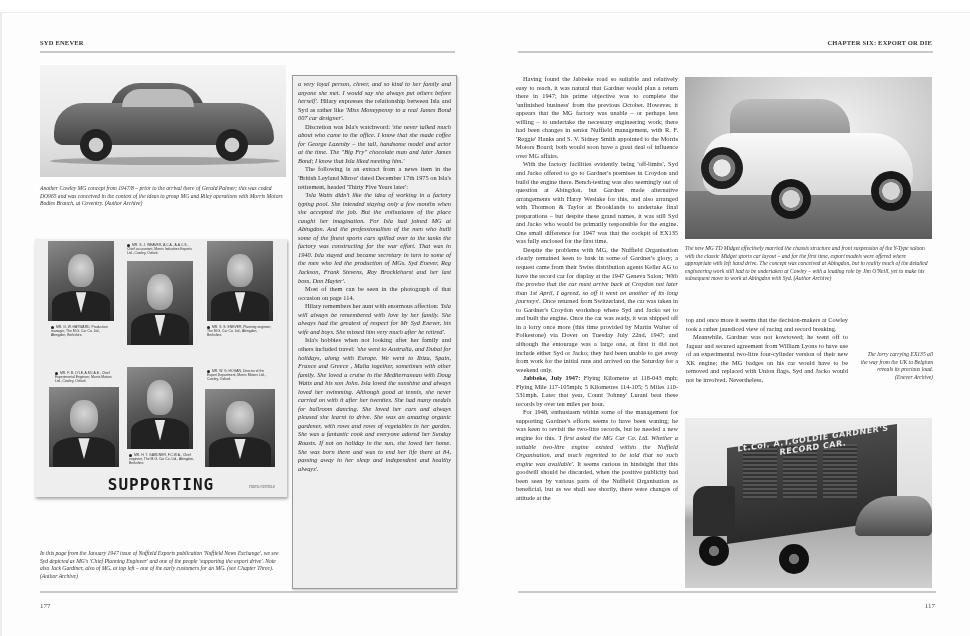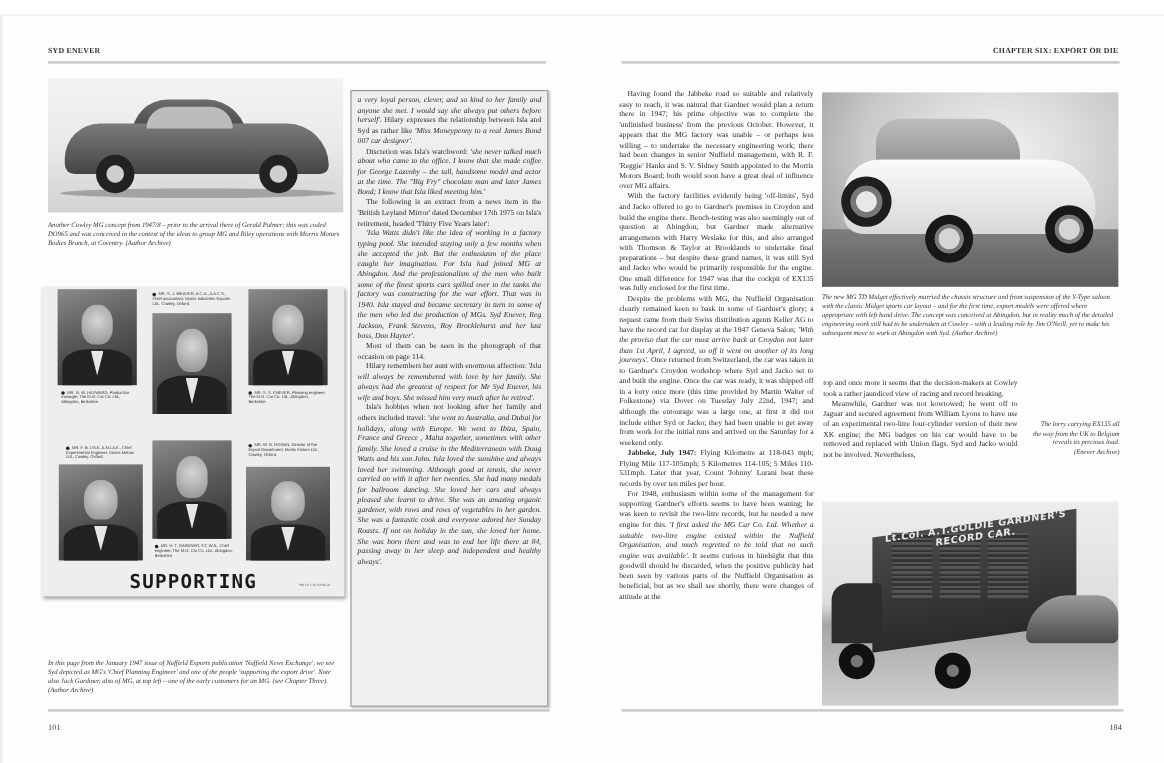--- a/index.html
+++ b/index.html
@@ -159,21 +159,21 @@
       <p><span class="it">a very loyal person, clever, and so kind to her family and anyone she met. I would say she always put others before herself'.</span><span> Hilary expresses the relationship between Isla and Syd as rather like </span><span class="it">'Miss Moneypenny to a real James Bond 007 car designer'.</span></p>
       <p><span>Discretion was Isla's watchword: </span><span class="it">'she never talked much about who came to the office. I know that she made coffee for George Lazenby – the tall, handsome model and actor at the time. The "Big Fry" chocolate man and later James Bond; I know that Isla liked meeting him.'</span></p>
       <p><span>The following is an extract from a news item in the 'British Leyland Mirror' dated December 17th 1975 on Isla's retirement, headed 'Thirty Five Years later':</span></p>
       <p><span class="it">'Isla Watts didn't like the idea of working in a factory typing pool. She intended staying only a few months when she accepted the job. But the enthusiasm of the place caught her imagination. For Isla had joined MG at Abingdon. And the professionalism of the men who built some of the finest sports cars spilled over to the tanks the factory was constructing for the war effort. That was in 1940. Isla stayed and became secretary in turn to some of the men who led the production of MGs. Syd Enever, Reg Jackson, Frank Stevens, Roy Brocklehurst and her last boss, Don Hayter'.</span></p>
       <p><span>Most of them can be seen in the photograph of that occasion on page 114.</span></p>
       <p><span>Hilary remembers her aunt with enormous affection: </span><span class="it">'Isla will always be remembered with love by her family. She always had the greatest of respect for Mr Syd Enever, his wife and boys. She missed him very much after he retired'.</span></p>
       <p><span>Isla's hobbies when not looking after her family and others included travel: </span><span class="it">'she went to Australia, and Dubai for holidays, along with Europe. We went to Ibiza, Spain, France and Greece , Malta together, sometimes with other family. She loved a cruise in the Mediterranean with Doug Watts and his son John. Isla loved the sunshine and always loved her swimming. Although good at tennis, she never carried on with it after her twenties. She had many medals for ballroom dancing. She loved her cars and always pleased she learnt to drive. She was an amazing organic gardener, with rows and rows of vegetables in her garden. She was a fantastic cook and everyone adored her Sunday Roasts. If not on holiday in the sun, she loved her home. She was born there and was to end her life there at 84, passing away in her sleep and independent and healthy always'.</span></p>
     </div>
 
     <div class="foot-rule"></div>
-    <div class="folio">101</div>
+    <div class="folio">177</div>
   </div>
 
   <div class="page right">
     <div class="running-head">CHAPTER SIX: EXPORT OR DIE</div>
     <div class="head-rule"></div>
 
     <div class="main-col">
       <p><span>Having found the Jabbeke road so suitable and relatively easy to reach, it was natural that Gardner would plan a return there in 1947; his prime objective was to complete the 'unfinished business' from the previous October. However, it appears that the MG factory was unable – or perhaps less willing – to undertake the necessary engineering work; there had been changes in senior Nuffield management, with R. F. 'Reggie' Hanks and S. V. Sidney Smith appointed to the Morris Motors Board; both would soon have a great deal of influence over MG affairs.</span></p>
       <p><span>With the factory facilities evidently being 'off-limits', Syd and Jacko offered to go to Gardner's premises in Croydon and build the engine there. Bench-testing was also seemingly out of question at Abingdon, but Gardner made alternative arrangements with Harry Weslake for this, and also arranged with Thomson &amp; Taylor at Brooklands to undertake final preparations – but despite these grand names, it was still Syd and Jacko who would be primarily responsible for the engine. One small difference for 1947 was that the cockpit of EX135 was fully enclosed for the first time.</span></p>
       <p><span>Despite the problems with MG, the Nuffield Organisation clearly remained keen to bask in some of Gardner's glory; a request came from their Swiss distribution agents Keller AG to have the record car for display at the 1947 Geneva Salon; </span><span class="it">'With the proviso that the car must arrive back at Croydon not later than 1st April, I agreed, so off it went on another of its long journeys'.</span><span> Once returned from Switzerland, the car was taken in to Gardner's Croydon workshop where Syd and Jacko set to and built the engine. Once the car was ready, it was shipped off in a lorry once more (this time provided by Martin Walter of Folkestone) via Dover on Tuesday July 22nd, 1947; and although the entourage was a large one, at first it did not include either Syd or Jacko; they had been unable to get away from work for the initial runs and arrived on the Saturday for a weekend only.</span></p>
@@ -206,15 +206,15 @@
       <div class="cab"></div>
       <div class="w a"></div>
         <div class="w b"></div>
       <div class="lettering">
         <div>Lt.Col. A.T.GOLDIE GARDNER'S</div>
         <div>RECORD CAR.</div>
       </div>
     </div>
 
     <div class="foot-rule"></div>
-    <div class="folio">184</div>
+    <div class="folio">117</div>
   </div>
 </div>
 
 </body></html>

